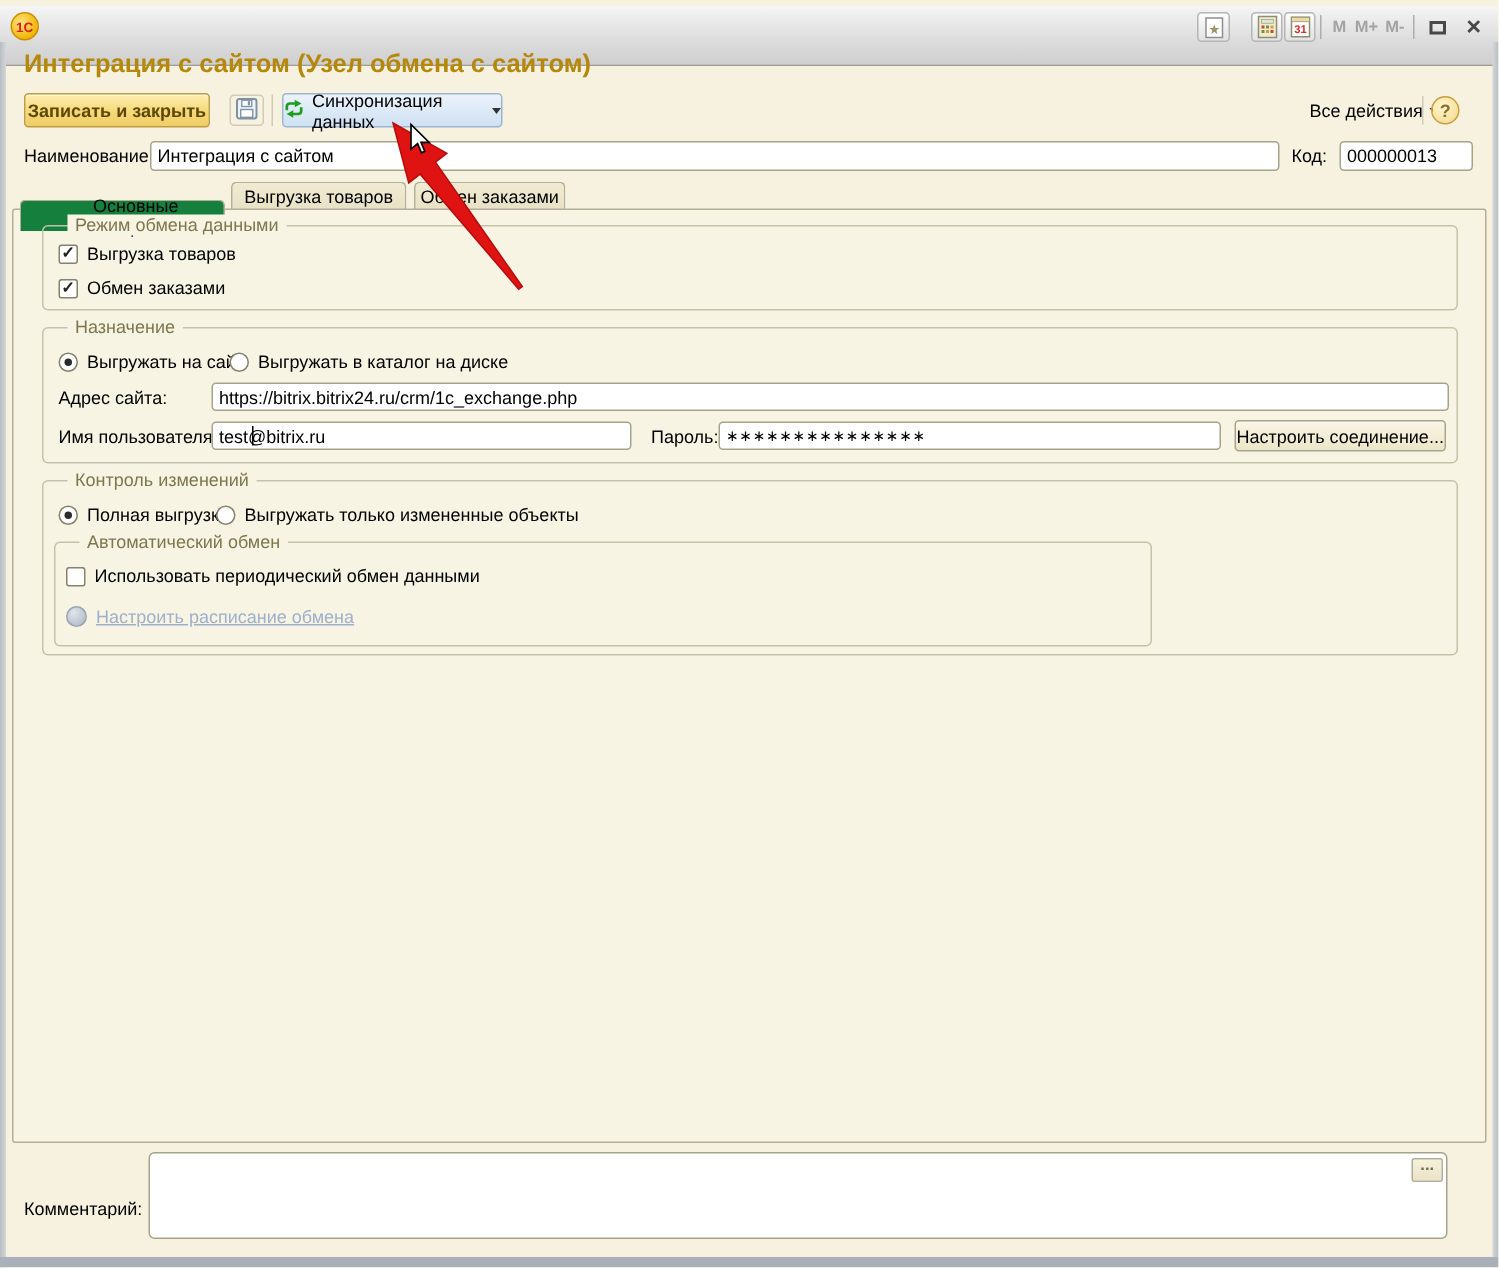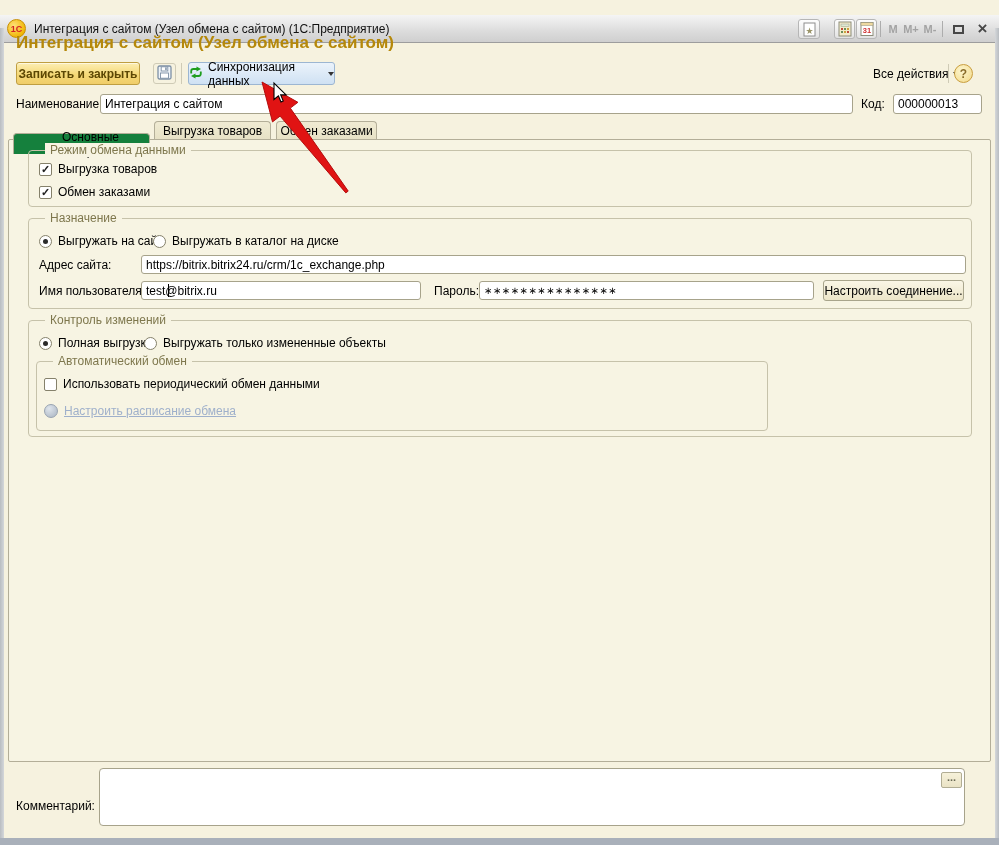--- a/index.html
+++ b/index.html
@@ -5,21 +5,21 @@
   * { margin:0; padding:0; box-sizing:border-box; }
   html,body { width:999px; height:845px; }
   #win {
     position:relative; width:999px; height:845px; overflow:hidden;
     font-family:"Liberation Sans", sans-serif; font-size:12px; color:#000;
     background:#f6f2df;
   }
   .abs { position:absolute; }
 
   
-  .titlebar { left:0; top:15px; width:999px; height:28px;
+  .titlebar { left:0; top:4px; width:999px; height:40px;
     background:linear-gradient(#f5f5f5,#dcdcdc 60%,#cfcfcf);
     border-bottom:1px solid #9d9d9d; }
   .appicon { left:7px; top:4px; width:19px; height:19px; border-radius:50%;
     background:radial-gradient(circle at 35% 35%, #ffe27a, #f0b400 75%);
     border:1px solid #c98f00; color:#d42222; font-weight:bold; font-size:9px;
     display:flex; align-items:center; justify-content:center; }
   .wtitle { left:34px; top:0; height:28px; line-height:28px; font-size:12px; color:#111; white-space:nowrap; }
   .tico { top:4px; height:20px; display:flex; align-items:center; justify-content:center;
     border:1px solid #b6b6b6; border-radius:3px; background:linear-gradient(#fdfdfd,#e2e2e2); }
   .memb { top:4px; height:20px; display:flex; align-items:center; justify-content:center;
@@ -96,21 +96,20 @@
   .caret { position:absolute; width:1px; height:13px; background:#000; }
   .overlay { left:0; top:0; width:999px; height:845px; z-index:60; pointer-events:none; }
 </style>
 </head>
 <body>
 
 <div id="win">
 
   <div class="abs titlebar">
     <div class="abs appicon">1С</div>
-    <div class="abs wtitle">Интеграция с сайтом (Узел обмена с сайтом)  (1С:Предприятие)</div>
 
     <div class="abs tico" style="left:798px;width:22px;">
       <svg width="13" height="15" viewBox="0 0 13 15">
         <rect x="1" y="1" width="11" height="13" fill="#ffffff" stroke="#8e8e8e"></rect>
         <text x="6.5" y="11.5" text-anchor="middle" font-size="9" fill="#9a9468">★</text>
       </svg>
     </div>
     <div class="abs tico" style="left:834px;width:21px;">
       <svg width="14" height="16" viewBox="0 0 14 16">
         <rect x="1" y="1" width="12" height="14" fill="#f3eccb" stroke="#8d8d7a"></rect>

